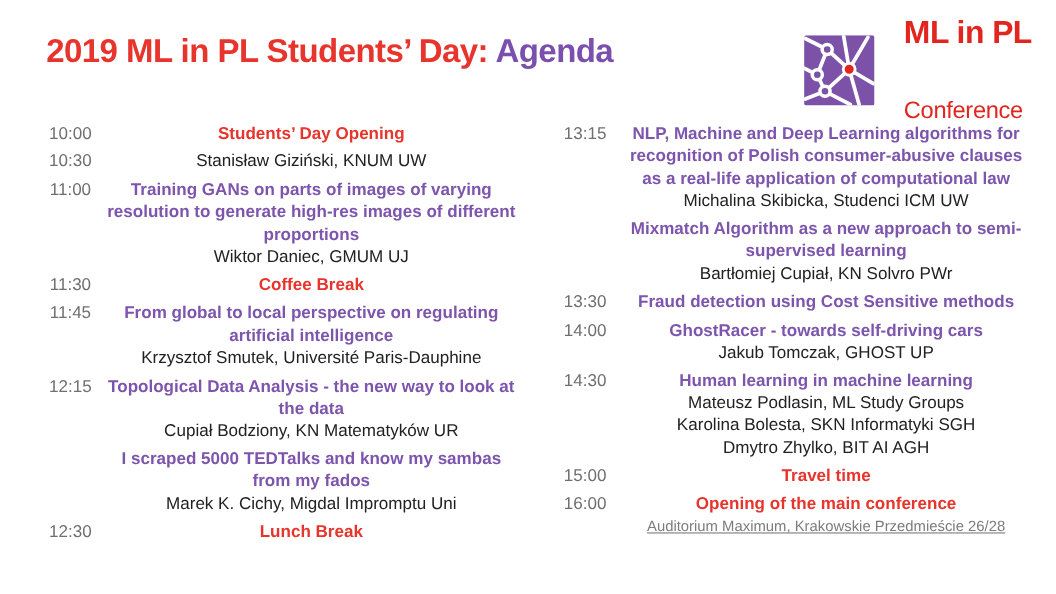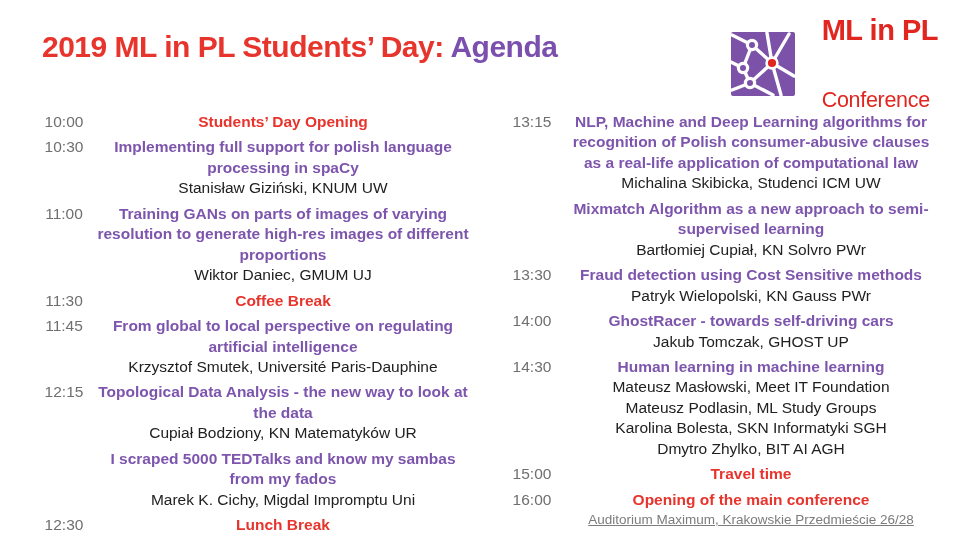--- a/index.html
+++ b/index.html
@@ -77,21 +77,20 @@
       <div class="entry">
         <div class="time">10:00</div>
         <div class="body">
             <div class="etitle" data-color="red">Students’ Day Opening</div>
           </div>
       </div>
 
       <div class="entry">
         <div class="time">10:30</div>
         <div class="body">
-          <div class="etitle" data-color="purple">Implementing full support for polish language processing in spaCy</div>
           <div class="speaker">Stanisław Giziński, KNUM UW</div>
         </div>
       </div>
 
       <div class="entry">
         <div class="time">11:00</div>
         <div class="body">
           <div class="etitle" data-color="purple">Training GANs on parts of images of varying resolution to generate high-res images of different proportions</div>
           <div class="speaker">Wiktor Daniec, GMUM UJ</div>
         </div>
@@ -152,37 +151,35 @@
         <div class="body">
           <div class="etitle" data-color="purple">Mixmatch Algorithm as a new approach to semi-supervised learning</div>
           <div class="speaker">Bartłomiej Cupiał, KN Solvro PWr</div>
         </div>
       </div>
 
       <div class="entry">
         <div class="time">13:30</div>
         <div class="body">
           <div class="etitle" data-color="purple">Fraud detection using Cost Sensitive methods</div>
-          <div class="speaker">Patryk Wielopolski, KN Gauss PWr</div>
         </div>
       </div>
 
       <div class="entry">
         <div class="time">14:00</div>
         <div class="body">
           <div class="etitle" data-color="purple">GhostRacer - towards self-driving cars</div>
           <div class="speaker">Jakub Tomczak, GHOST UP</div>
         </div>
       </div>
 
       <div class="entry">
         <div class="time">14:30</div>
         <div class="body">
           <div class="etitle" data-color="purple">Human learning in machine learning</div>
-          <div class="speaker">Mateusz Masłowski, Meet IT Foundation</div>
           <div class="speaker">Mateusz Podlasin, ML Study Groups</div>
           <div class="speaker">Karolina Bolesta, SKN Informatyki SGH</div>
           <div class="speaker">Dmytro Zhylko, BIT AI AGH</div>
         </div>
       </div>
 
       <div class="entry">
         <div class="time">15:00</div>
         <div class="body">
             <div class="etitle" data-color="red">Travel time</div>

